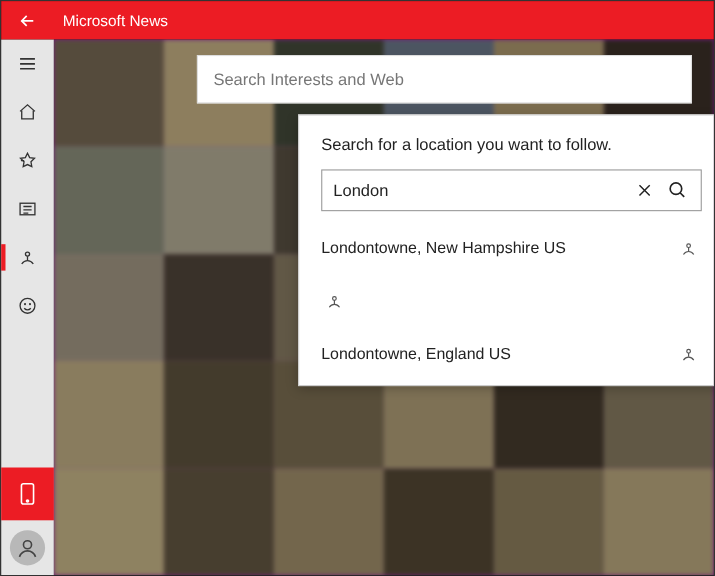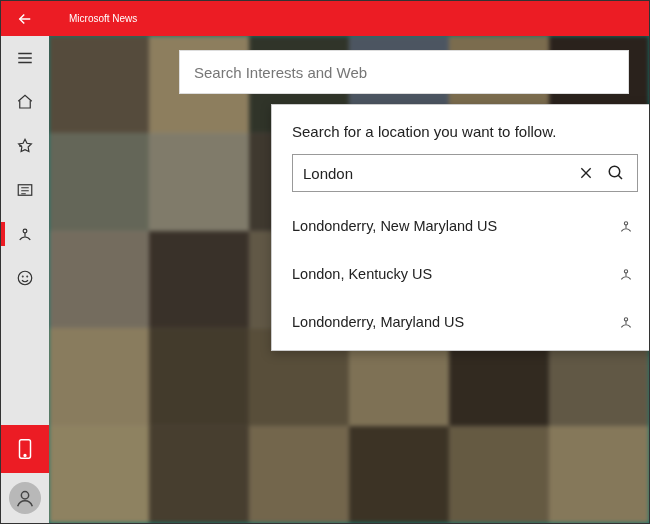--- a/index.html
+++ b/index.html
@@ -1,29 +1,29 @@
 <!DOCTYPE html>
 <html><head>
 <meta charset="utf-8">
 <style>
   * { box-sizing: border-box; margin: 0; padding: 0; font-family: "Segoe UI", Arial, sans-serif; }
   body { width: 650px; height: 524px; overflow: hidden; background: #000; border: 1px solid #333; position: relative; }
 
   .titlebar { height: 35px; background: #ec1c24; display: flex; align-items: center; color: #fff; }
   .back-btn { width: 48px; height: 35px; display:flex; align-items:center; justify-content:center; }
-  .titlebar-title { font-size: 10px; margin-left: 20px; }
+  .titlebar-title { font-size: 14px; margin-left: 8px; }
 
   .sidebar { position:absolute; left:0; top:35px; bottom:0; width:48px; background:#e6e6e6; display:flex; flex-direction:column; align-items:center; }
   .side-btn { width:48px; height:44px; display:flex; align-items:center; justify-content:center; position:relative; }
   .side-btn.active::before { content:""; position:absolute; left:0; top:10px; bottom:10px; width:4px; background:#ec1c24; }
   .side-spacer { flex:1; }
   .side-btn.phone { background:#ec1c24; height:48px; color:#fff; }
   .side-btn.user { height:50px; }
 
-  .main { position:absolute; left:48px; right:0; top:35px; bottom:0; background:#0f766e; overflow:hidden;text-decoration:underline; }
+  .main { position:absolute; left:48px; right:0; top:35px; bottom:0; background:#701a75; overflow:hidden;text-decoration:underline; }
 
   
   .bg { position:absolute; inset:0; filter: blur(2px) brightness(0.7); display:grid; grid-template-columns: repeat(6,1fr); grid-template-rows: repeat(5,1fr); }
   .bg div { border:1px solid rgba(255,255,255,0.05); }
 
   .searchbar { position:absolute; left:130px; top:14px; width:450px; height:44px; background:#fff; display:flex; align-items:center; padding:0 14px; color:#767676; font-size:15px; border:1px solid #ddd; }
 
   .popup { position:absolute; left:222px; top:68px; width:388px; background:#fff; border:1px solid #ccc; box-shadow:0 3px 10px rgba(0,0,0,.25); padding-bottom:4px; }
   .popup-title { font-size:15px; color:#222; padding:18px 20px 14px 20px; }
   .loc-input-row { margin:0 20px 10px 20px; height:38px; border:1px solid #999; display:flex; align-items:center; padding:0 6px 0 10px; }
@@ -159,41 +159,40 @@
         <div class="icn">
           <svg width="18" height="18" viewBox="0 0 24 24" fill="none" stroke="#222" stroke-width="2">
               <circle cx="10" cy="10" r="7"></circle>
               <path d="M20 20l-5-5"></path>
             </svg>
         </div>
       </div>
     </div>
     <div id="results">
         <div class="result">
-          <span>Londonderry, New Maryland US</span>
+          <span>Londontowne, New Hampshire US</span>
           <span class="map-icn">
             <svg width="16" height="16" viewBox="0 0 24 24" fill="none" stroke="#555" stroke-width="1.6">
               <circle cx="12" cy="8" r="2.5"></circle>
               <path d="M12 10.5v5"></path>
               <path d="M5 20c2-3 5-4 7-4s5 1 7 4"></path>
             </svg>
           </span>
         </div>
         <div class="result">
-          <span>London, Kentucky US</span>
           <span class="map-icn">
             <svg width="16" height="16" viewBox="0 0 24 24" fill="none" stroke="#555" stroke-width="1.6">
               <circle cx="12" cy="8" r="2.5"></circle>
               <path d="M12 10.5v5"></path>
               <path d="M5 20c2-3 5-4 7-4s5 1 7 4"></path>
             </svg>
           </span>
         </div>
         <div class="result">
-          <span>Londonderry, Maryland US</span>
+          <span>Londontowne, England US</span>
           <span class="map-icn">
             <svg width="16" height="16" viewBox="0 0 24 24" fill="none" stroke="#555" stroke-width="1.6">
               <circle cx="12" cy="8" r="2.5"></circle>
               <path d="M12 10.5v5"></path>
               <path d="M5 20c2-3 5-4 7-4s5 1 7 4"></path>
             </svg>
           </span>
         </div>
       </div>
   </div>

